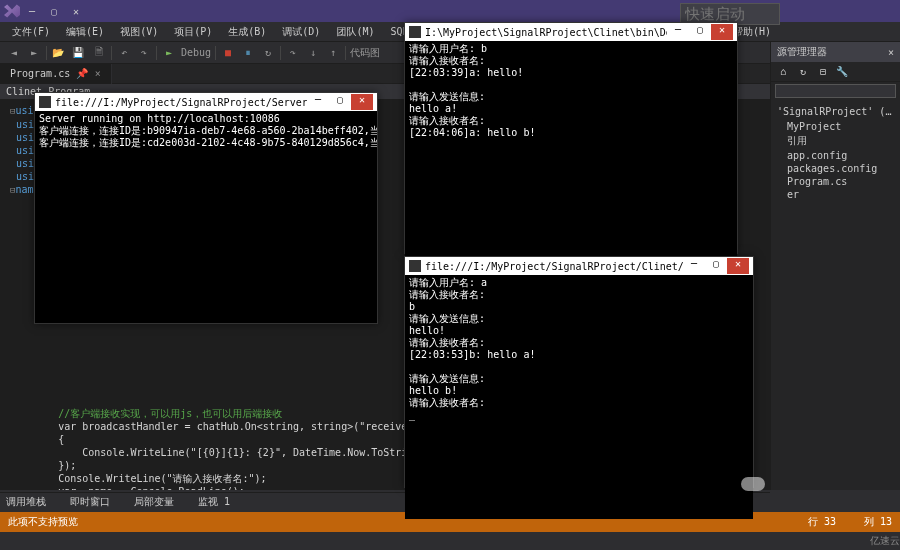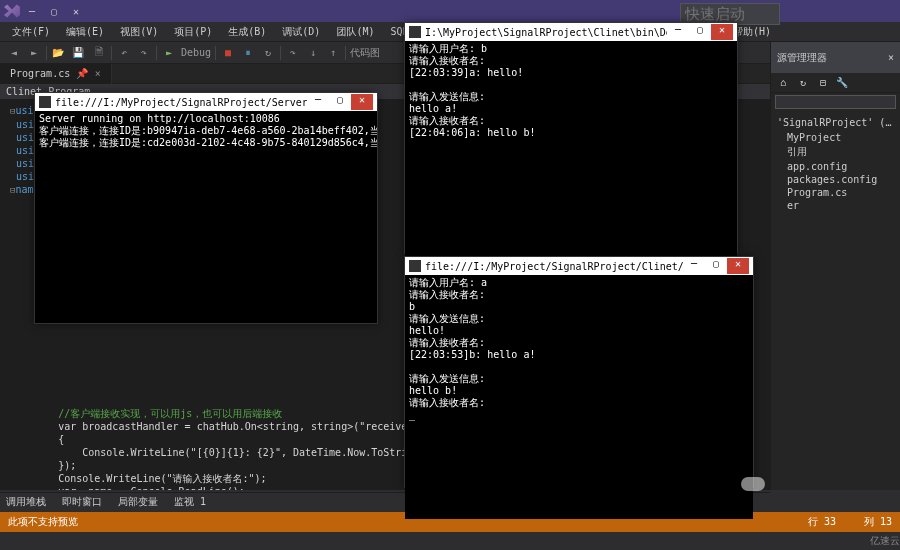--- a/index.html
+++ b/index.html
@@ -18,27 +18,27 @@
 .tab{height:20px;padding:0 10px;display:flex;align-items:center;gap:6px;color:#ccc;background:#1e1e1e;border-right:1px solid #2d2d30}
 .tab .pin{color:#888}
 .tab .close{color:#888;cursor:pointer}
 .breadcrumb{height:16px;background:#333337;color:#ccc;padding:0 6px;display:flex;align-items:center;border-bottom:1px solid #1e1e1e}
 .editor{position:absolute;top:100px;left:0;right:130px;bottom:60px;background:#1e1e1e;color:#d4d4d4;padding:4px 10px;overflow:hidden;font-family:Consolas,monospace}
 .code-line{white-space:pre;line-height:13px;font-size:10px}
 .kw{color:#569cd6}
 .cm{color:#57a64a}
 .collapse{color:#888;font-size:9px}
 .right-panel{position:absolute;top:42px;right:0;width:130px;bottom:60px;background:#252526;color:#ccc;border-left:1px solid #1e1e1e}
-.rp-header{height:31px;background:#3f3f46;display:flex;align-items:center;padding:0 6px;justify-content:space-between}
+.rp-header{height:20px;background:#3f3f46;display:flex;align-items:center;padding:0 6px;justify-content:space-between}
 .rp-tools{height:20px;display:flex;align-items:center;padding:0 4px;gap:4px;border-bottom:1px solid #1e1e1e}
 .rp-search{height:18px;padding:2px 4px}
 .rp-search input{width:100%;background:#333337;border:1px solid #555;color:#ccc;padding:1px 3px;font-size:9px}
 .rp-tree{padding:4px}
 .rp-node{padding:1px 0 1px 12px;white-space:nowrap;overflow:hidden;text-overflow:ellipsis}
-.bottom-tabs{position:absolute;bottom:40px;left:0;right:130px;height:18px;background:#2d2d30;display:flex;align-items:center;padding:0 6px;gap:16px;color:#ccc;border-top:1px solid #1e1e1e}
+.bottom-tabs{position:absolute;bottom:40px;left:0;right:130px;height:18px;background:#2d2d30;display:flex;align-items:center;padding:0 6px;gap:24px;color:#ccc;border-top:1px solid #1e1e1e}
 .bottom-tab{cursor:pointer}
 .statusbar{position:absolute;bottom:18px;left:0;right:0;height:20px;background:#c0640b;color:#fff;padding:0 8px;display:flex;align-items:center;justify-content:space-between}
 .statusbar .right-status{display:flex;gap:28px}
 .brand{position:absolute;bottom:0;right:0;height:18px;color:#888;display:flex;align-items:center;gap:4px;font-size:10px}
 .console-window{position:absolute;border:1px solid #333;background:#000;box-shadow:0 0 8px rgba(0,0,0,.5)}
 .cw-title{height:18px;background:#fff;color:#000;display:flex;align-items:center;padding:0 4px;justify-content:space-between}
 .cw-title-red{background:#b44f35}
 .cw-title .cw-text{flex:1;overflow:hidden;white-space:nowrap}
 .cw-title .cw-icon{width:12px;height:12px;background:#333;margin-right:4px}
 .cw-btns{display:flex;gap:0}

